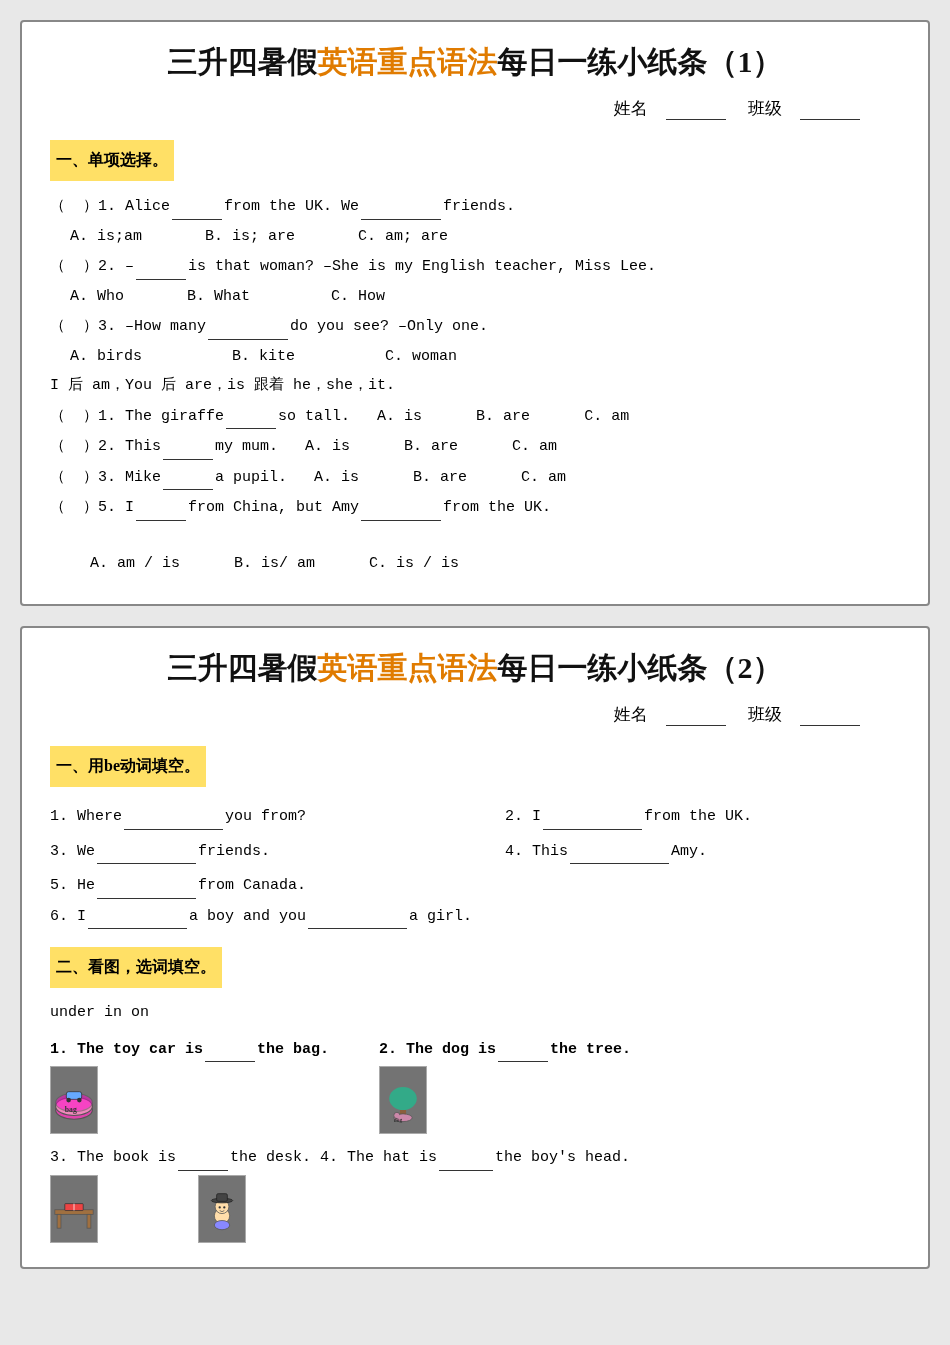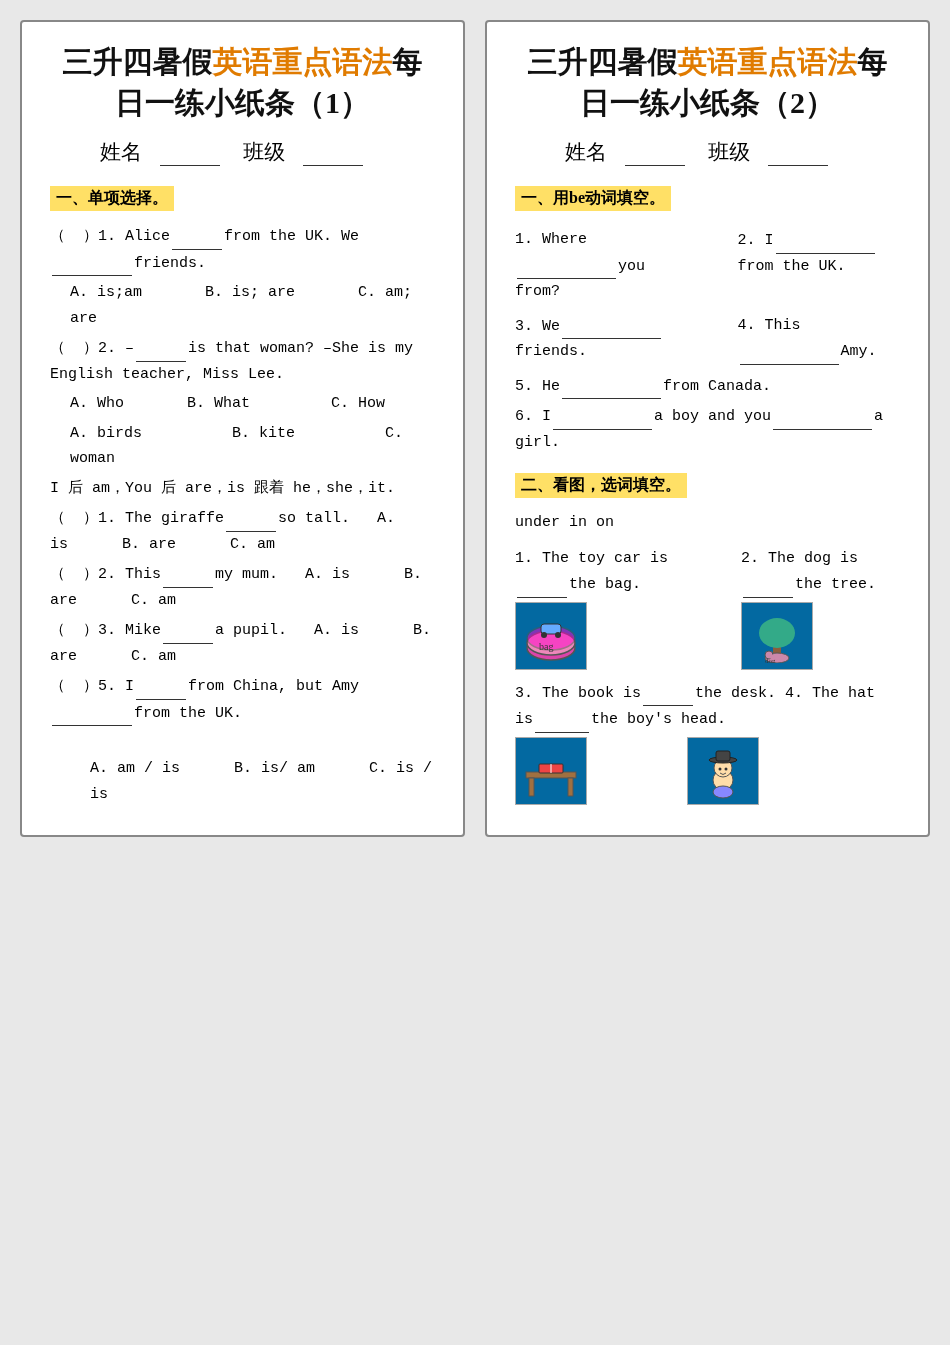--- a/index.html
+++ b/index.html
@@ -5,60 +5,61 @@
     * { margin: 0; padding: 0; box-sizing: border-box; }
     body {
       background: #e8e8e8;
       font-family: "SimSun", "STSong", serif;
       font-size: 15px;
       padding: 20px;
       width: 950px;
     }
     .page-wrapper {
       display: flex;
+      flex-direction: column;
       gap: 20px;
     }
     .card {
       background: #fff;
       border: 2px solid #888;
       border-radius: 4px;
       padding: 20px 28px 24px 28px;
     }
     .card-title {
       font-size: 30px;
       font-weight: bold;
       text-align: center;
       margin-bottom: 14px;
       color: #111;
     }
     .title-highlight {
       color: #e07b00;
       font-weight: bold;
     }
     .name-row {
-      text-align: center;
-      font-size: 21px;
+      text-align: right;
+      font-size: 17px;
       margin-bottom: 12px;
       padding-right: 40px;
     }
     .name-row span {
       display: inline-block;
       margin-left: 18px;
     }
     .underline-fill {
       display: inline-block;
       border-bottom: 1.5px solid #333;
       min-width: 60px;
       margin-left: 4px;
     }
     .section-header {
       background: #ffe066;
       font-size: 16px;
       font-weight: bold;
-      padding: 2px 6px;
+      padding: 10px 6px;
       margin: 8px 0 6px 0;
       display: inline-block;
     }
     .section-header-block {
       margin: 8px 0 6px 0;
     }
     .line {
       margin: 4px 0;
       font-size: 15px;
       line-height: 1.7;
@@ -76,27 +77,27 @@
     }
     .indent {
       margin-left: 20px;
     }
     .indent2 {
       margin-left: 40px;
       margin-top: 30px;
     }
     .img-box {
       display: inline-block;
-      width: 72px;
+      width: 48px;
       height: 68px;
       border: 1.5px solid #aaa;
       vertical-align: middle;
       overflow: hidden;
       position: relative;
-      background: #0369a1;
+      background: #737373;
       text-align: right;
     }
     .img-placeholder {
       width: 100%;
       height: 100%;
       display: flex;
       align-items: center;
       justify-content: center;
       font-size: 30px;
     }
@@ -138,20 +139,23 @@
 
     <div class="line">
       <span>（&nbsp;&nbsp;）2. –</span><span class="blank">&nbsp;&nbsp;&nbsp;&nbsp;&nbsp;</span><span>is that woman?  –She is my English teacher, Miss Lee.</span>
     </div>
     <div class="line indent">
       <span>A. Who</span>&nbsp;&nbsp;&nbsp;&nbsp;&nbsp;&nbsp;
       <span>B. What</span>&nbsp;&nbsp;&nbsp;&nbsp;&nbsp;&nbsp;&nbsp;&nbsp;
       <span>C. How</span>
     </div>
 
+    <div class="line">
+      <span>（&nbsp;&nbsp;）3. –How many</span><span class="blank blank-long">&nbsp;&nbsp;&nbsp;&nbsp;&nbsp;&nbsp;&nbsp;</span><span>do you see?  –Only one.</span>
+    </div>
     <div class="line indent">
       <span>A. birds</span>&nbsp;&nbsp;&nbsp;&nbsp;&nbsp;&nbsp;&nbsp;&nbsp;&nbsp;
       <span>B. kite</span>&nbsp;&nbsp;&nbsp;&nbsp;&nbsp;&nbsp;&nbsp;&nbsp;&nbsp;
       <span>C. woman</span>
     </div>
 
     <div class="line">I 后 am，You 后 are，is 跟着 he，she，it.</div>
 
     <div class="line">
       <span>（&nbsp;&nbsp;）1.  The giraffe</span><span class="blank">&nbsp;&nbsp;&nbsp;&nbsp;&nbsp;</span><span>so tall.</span>&nbsp;&nbsp;
@@ -222,21 +226,21 @@
 
     <div class="line">
       <span>6.  I</span><span class="blank blank-long">&nbsp;&nbsp;&nbsp;&nbsp;&nbsp;&nbsp;&nbsp;&nbsp;&nbsp;&nbsp;&nbsp;</span><span>a boy and you</span><span class="blank blank-long">&nbsp;&nbsp;&nbsp;&nbsp;&nbsp;&nbsp;&nbsp;&nbsp;&nbsp;&nbsp;&nbsp;</span><span>a girl.</span>
     </div>
 
     <div class="section-header-block" style="margin-top:10px;">
       <span class="section-header">二、看图，选词填空。</span>
     </div>
     <div class="line">under    in    on</div>
 
-    <div style="display:flex; flex-direction:row; gap:50px; margin-top:6px;">
+    <div style="display:flex; flex-direction:row; gap:50px; margin-top:6px;font-weight:bold;">
       <div>
         <div class="line">
           <span>1.  The toy car is</span><span class="blank">&nbsp;&nbsp;&nbsp;&nbsp;</span><span>the bag.</span>
         </div>
         <div style="margin-top:4px;">
           <div class="img-box">
             <div class="img-placeholder">
 
               <svg width="60" height="55" viewBox="0 0 60 55">
                 <ellipse cx="30" cy="40" rx="24" ry="12" fill="#d4a" stroke="#555" stroke-width="1.5"></ellipse>

